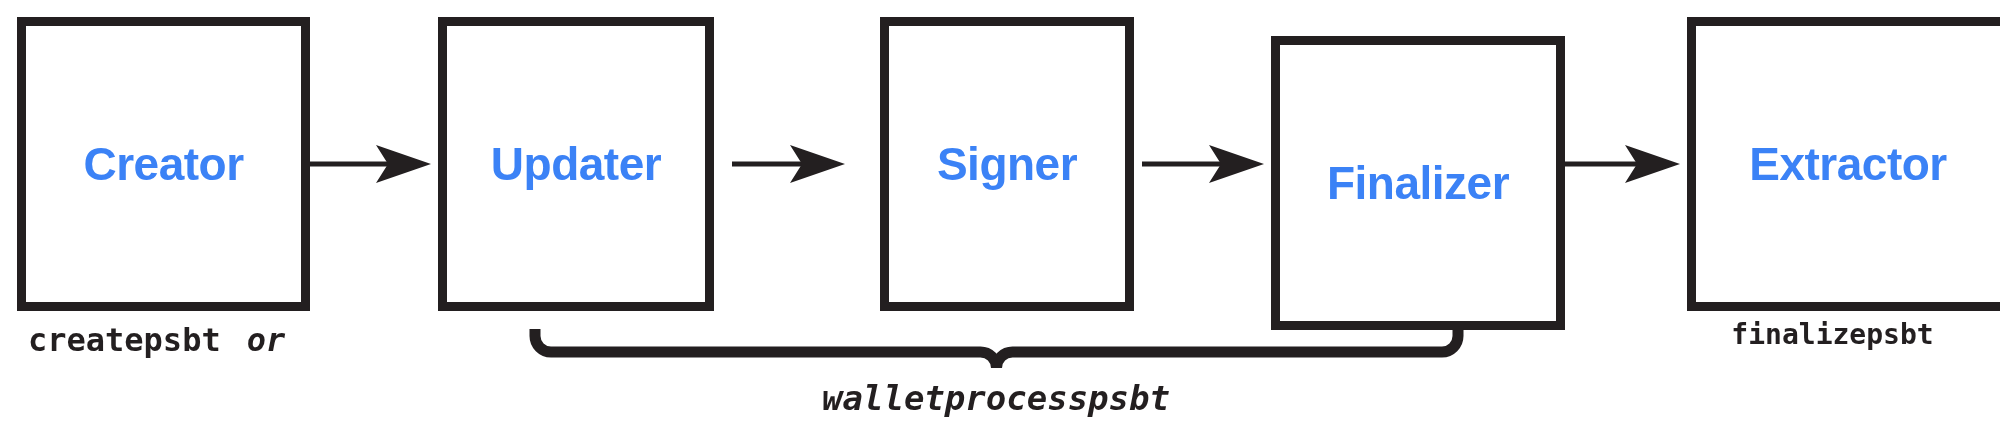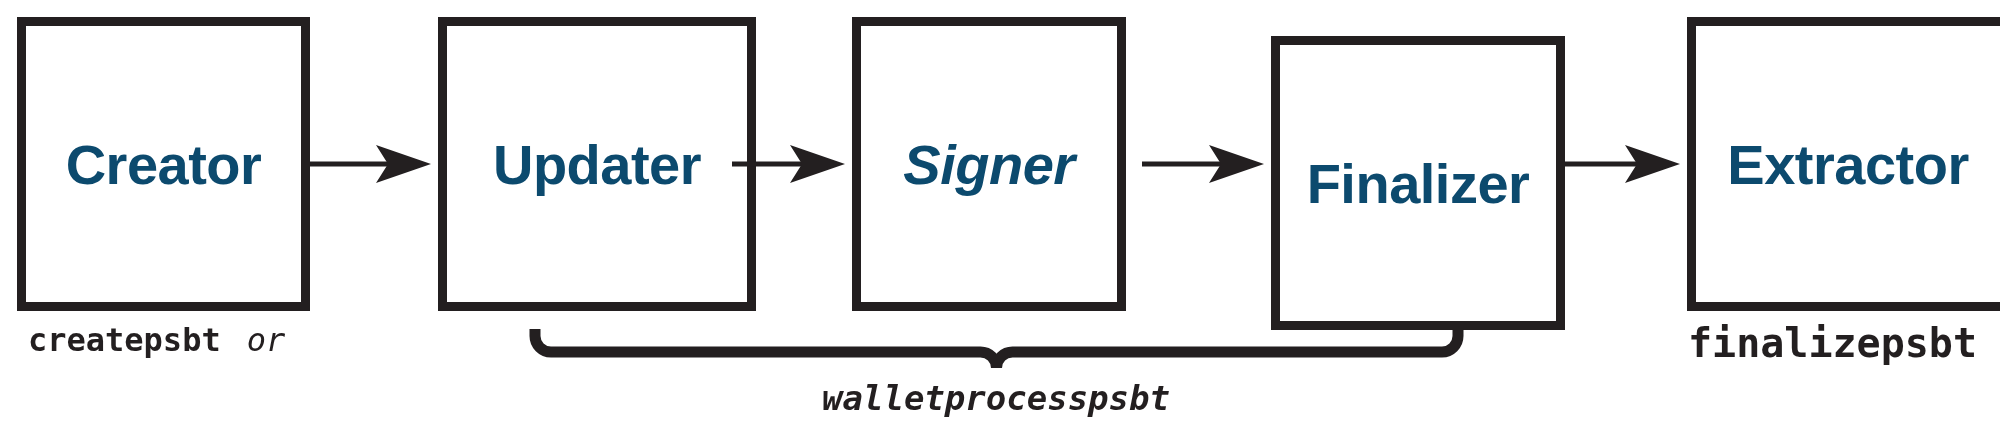--- a/index.html
+++ b/index.html
@@ -22,28 +22,28 @@
     box-sizing: border-box;
     border: 9px solid #231f20;
     background: #ffffff;
     display: flex;
     align-items: center;
     justify-content: center;
   }
   .stage-label {
     font-family: "Liberation Sans", sans-serif;
     font-weight: bold;
-    font-size: 56px;
-    color: #0c4a6e;
+    font-size: 46px;
+    color: #3b82f6;
     letter-spacing: -0.5px;
     white-space: nowrap;
   }
   .box-creator   { left: 17px;   width: 293px; }
-  .box-updater   { left: 438px;  width: 318px; }
-  .box-signer    { left: 852px;  width: 274px; font-style: italic; }
+  .box-updater   { left: 438px;  width: 276px; }
+  .box-signer    { left: 880px;  width: 254px; }
   .box-finalizer { left: 1271px; width: 294px; margin-top: 19px; }
   .box-extractor { left: 1687px; width: 322px; }
 
   svg.flow-arrow {
     position: absolute;
     top: 142px;
     height: 44px;
     display: block;
   }
   svg.flow-arrow line {
@@ -78,36 +78,36 @@
   }
   .caption-creator {
     left: 28px;
     top: 318px;
     font-size: 32px;
     line-height: 45px;
     text-align: left;
   }
   .caption-creator .conjunction {
     font-style: italic;
-    font-weight: normal;
+    font-weight: bold;
     margin-left: 26px;
   }
   .caption-wallet {
     left: 996px;
     top: 381px;
     font-size: 34px;
     line-height: 34px;
     transform: translateX(-50%);
     font-style: italic;
   }
   .caption-extractor {
     left: 1687px;
     width: 291px;
-    top: 326px;
-    font-size: 40px;
+    top: 318px;
+    font-size: 28px;
     line-height: 34px;
     text-align: center;
   }
 </style>
 </head>
 <body>
 
 <div class="canvas">
 
   <div class="stage-box box-creator">

